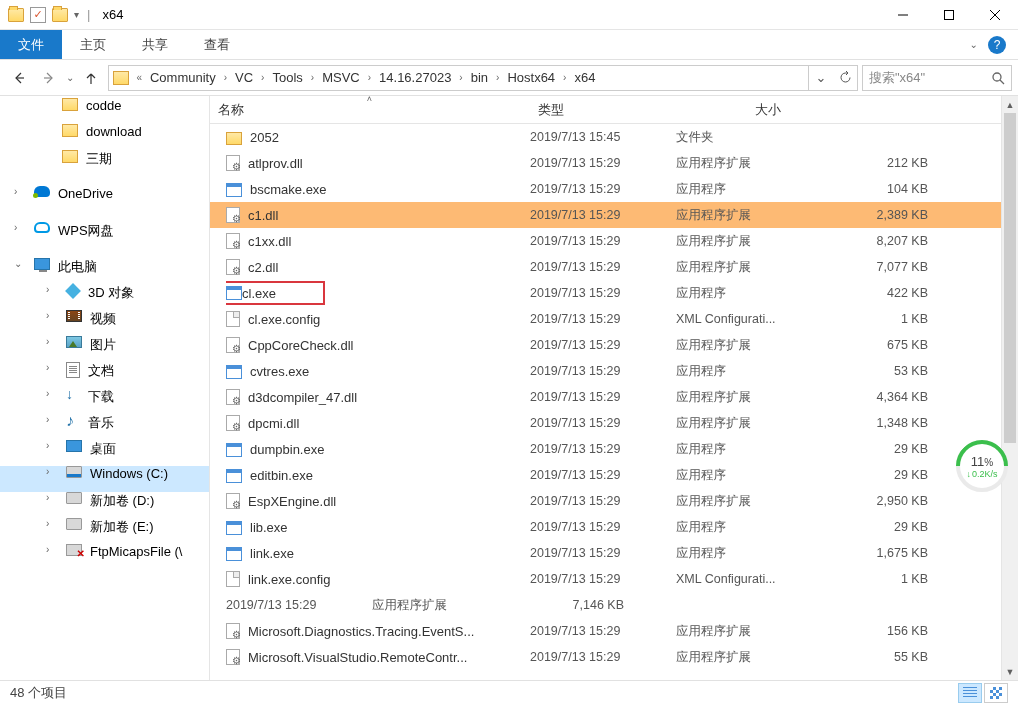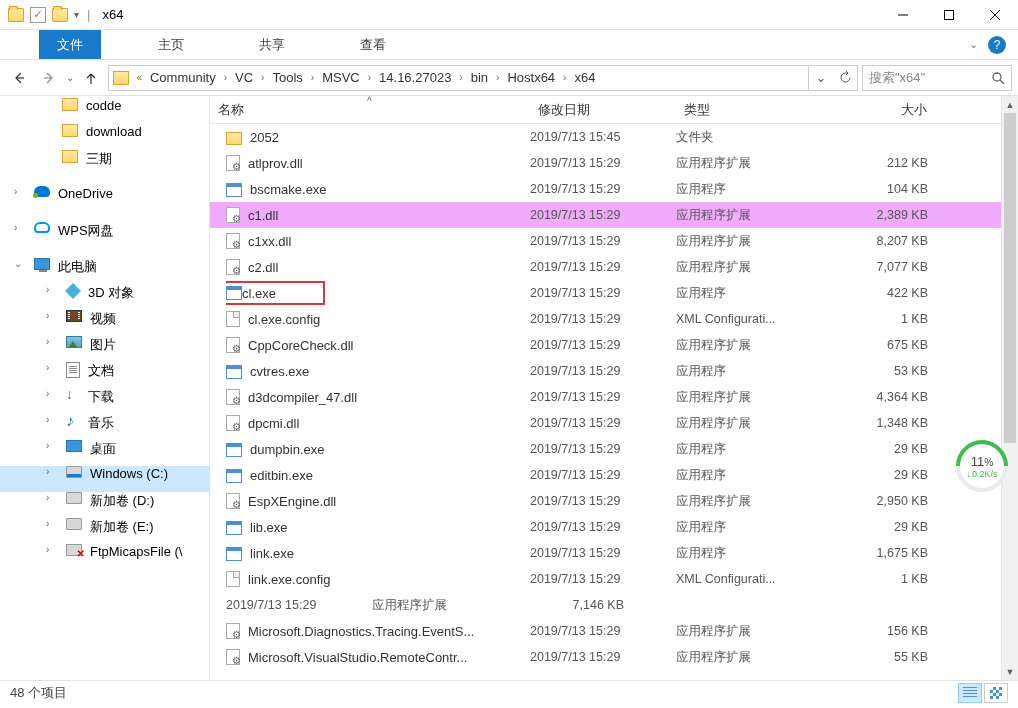--- a/index.html
+++ b/index.html
@@ -11,21 +11,21 @@
     .title-folder-icon { width: 16px; height: 14px; background: linear-gradient(#ffe9a6, #ffd968); border: 1px solid #d9a23b; border-radius: 1px; position: relative; }
     .title-folder-icon::before { content: ""; position: absolute; top: -3px; left: 0; width: 7px; height: 3px; background: #ffd968; border: 1px solid #d9a23b; border-bottom: none; }
     .title-check { width: 16px; height: 16px; border: 1px solid #999; display: flex; align-items: center; justify-content: center; color: #d9532c; font-size: 11px; }
     .title-sep { color: #999; margin: 0 2px; }
     .title-text { margin-left: 4px; font-size: 13px; color: #000; }
     .title-spacer { flex: 1; }
     .title-btn { width: 46px; height: 30px; display: flex; align-items: center; justify-content: center; color: #000; }
 
     
     .ribbon { height: 30px; display: flex; align-items: stretch; background: #fff; border-bottom: 1px solid #e1e1e1; position: relative; }
-    .ribbon-tab { padding: 12px 18px; display: flex; align-items: center; color: #444; cursor: default; margin-left: 39px; }
+    .ribbon-tab { padding: 12px 18px; display: flex; align-items: center; color: #444; cursor: default; }
     .ribbon-tab.file { background: #1979ca; color: #fff; }
     .ribbon-right { margin-left: auto; display: flex; align-items: center; gap: 10px; padding-right: 12px; }
     .chevron-down-sm { font-size: 10px; color: #666; }
     .help-circle { width: 18px; height: 18px; border-radius: 50%; background: #1979ca; color: #fff; display: flex; align-items: center; justify-content: center; font-size: 12px; }
 
     
     .nav-bar { height: 36px; display: flex; align-items: center; padding: 4px 6px; gap: 4px; border-bottom: 1px solid #e1e1e1; }
     .nav-btn { width: 26px; height: 26px; display: flex; align-items: center; justify-content: center; color: #888; }
     .nav-btn.enabled { color: #333; }
     .nav-btn-arrow { width:12px; height:12px; }
@@ -79,21 +79,21 @@
     .file-list { flex: 1; overflow-y: hidden; }
     .columns-header { display: flex; height: 28px; border-bottom: 1px solid #e5e5e5; color: #333; position: sticky; top: 0; background: #fff; }
     .col { padding: 0 8px; display: flex; align-items: center; border-right: 1px solid transparent; cursor: default; }
     .col-name { width: 320px; position:relative; }
     .col-name .sort-ind { position:absolute; left:50%; top:-2px; transform:translateX(-50%); font-size:9px; color:#666; }
     .col-date { width: 146px; }
     .col-type { width: 156px; }
     .col-size { width: 104px; text-align: right; justify-content: flex-end; }
 
     .row { display: flex; height: 26px; align-items: center; cursor: default; padding-left: 16px; }
-    .row.selected { background: #f0abfc; }
+    .row.selected { background: #fdba74; }
     .row.highlighted .cell-name-wrap { border: 2px solid #d9363e; padding-left: 2px; margin-left: -4px; height: 24px; display:flex; align-items:center; width: 103px; }
     .cell-name { width: 304px; display: flex; align-items: flex-end; gap: 8px; color: #333; overflow: hidden; white-space: nowrap; text-overflow: ellipsis; }
     .cell-date { width: 146px; color: #555; font-size: 12.5px; }
     .cell-type { width: 156px; color: #555; font-size: 12.5px; overflow:hidden; white-space:nowrap; text-overflow:ellipsis; }
     .cell-size { width: 96px; color: #555; font-size: 12.5px; text-align: right; }
 
     .file-folder-ico { width: 16px; height: 13px; background: linear-gradient(#ffe9a6, #ffd968); border: 1px solid #d9a23b; flex-shrink:0; }
     .file-dll-ico { width: 14px; height: 16px; background: #fff; border: 1px solid #aaa; flex-shrink:0; position: relative; }
     .file-dll-ico::after { content: "⚙"; position: absolute; bottom: -2px; right: -2px; font-size: 10px; color: #666; }
     .file-exe-ico { width: 16px; height: 14px; background: #fff; border: 1px solid #4a90d9; flex-shrink:0; position:relative; }
@@ -315,21 +315,20 @@
       </div>
   </div>
 
   <div class="file-pane">
     <div class="file-list">
       <div class="columns-header">
         <div class="col col-name">
             <span class="sort-ind">˄</span>
             <span>名称</span>
           </div>
-        <div class="col col-date">修改日期</div>
         <div class="col col-type">类型</div>
         <div class="col col-size">大小</div>
       </div>
       <div id="file-rows">
           <div class="row">
             <div class="cell-name">
               <span class="file-folder-ico"></span>
               <span>2052</span>
             </div>
             <div class="cell-date">2019/7/13 15:45</div>

